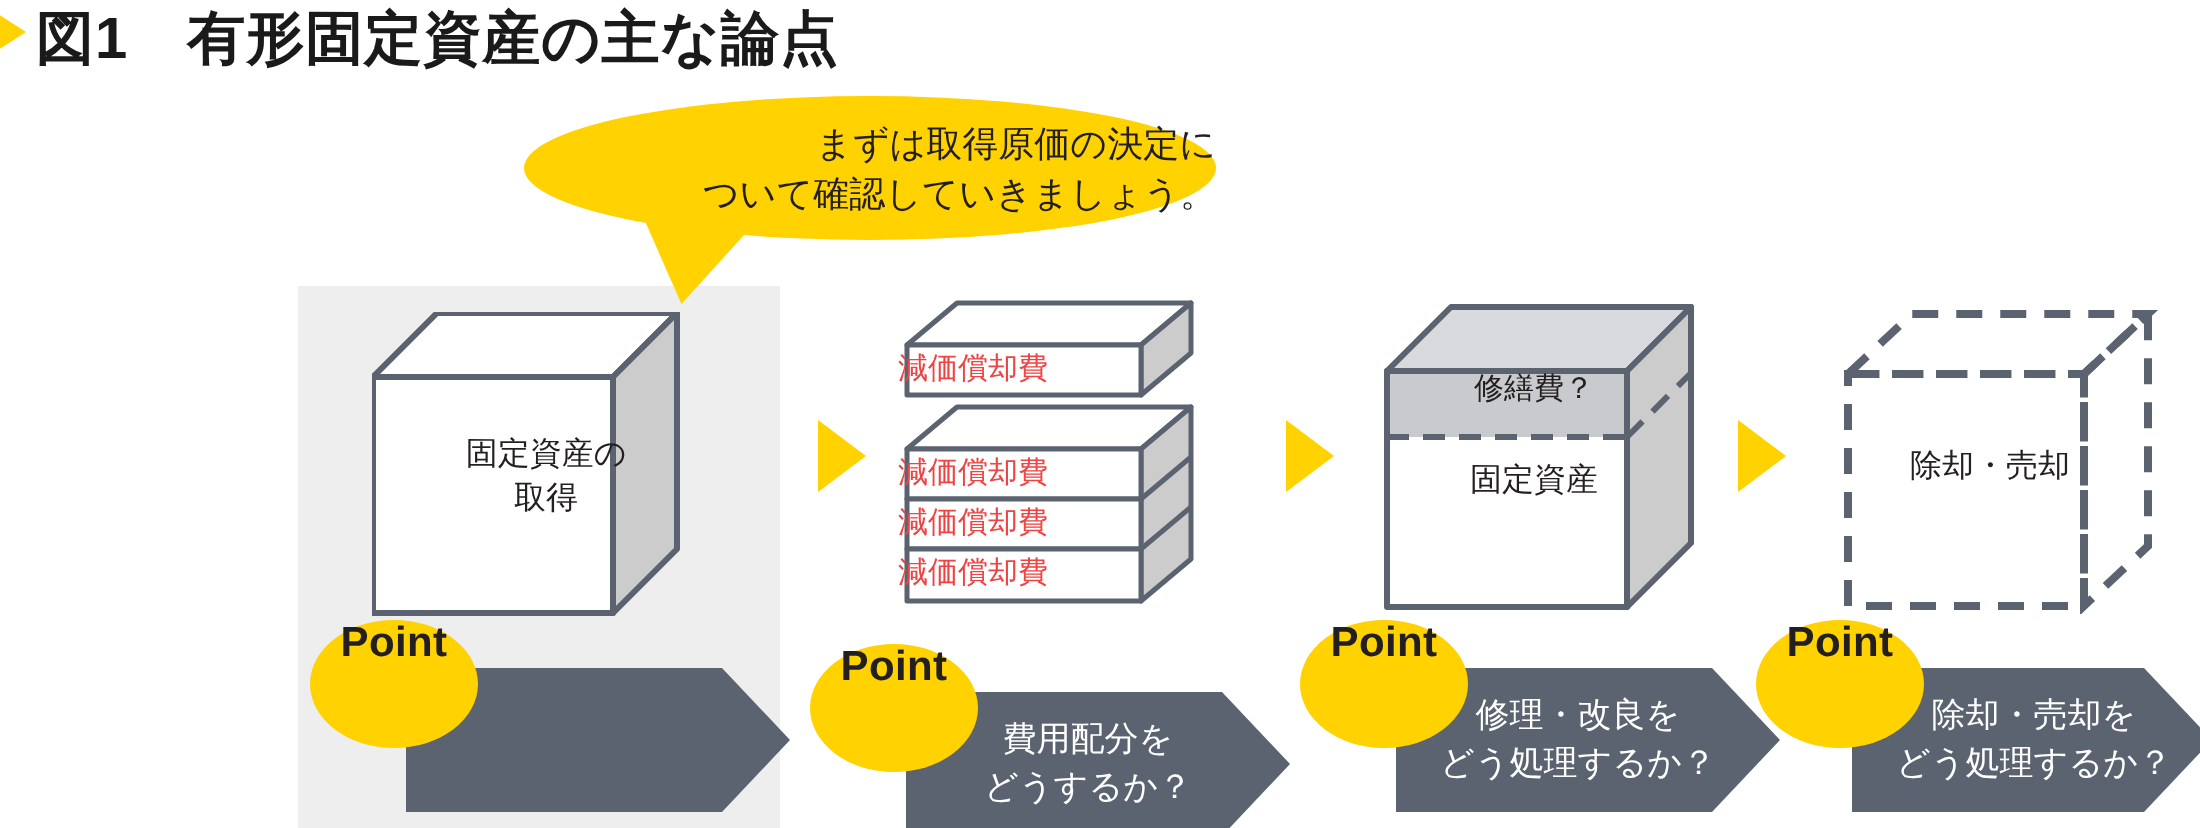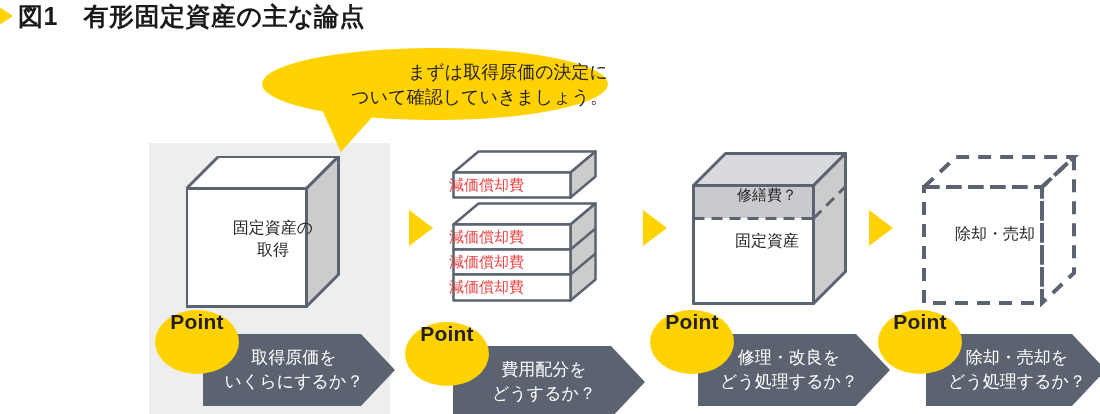--- a/index.html
+++ b/index.html
@@ -35,21 +35,21 @@
     width: 0;
     height: 0;
     border-top: 11px solid transparent;
     border-bottom: 11px solid transparent;
     border-left: 17px solid #ffd200;
   }
   #title-text {
     position: absolute;
     left: 18px;
     top: 0px;
-    font-size: 25px;
+    font-size: 29px;
     font-weight: bold;
     letter-spacing: 0.5px;
     white-space: pre;
     color: #1a1a1a;
   }
 
   
   #panel-highlight {
     position: absolute;
     left: 149px;
@@ -275,22 +275,20 @@
     <div class="cube-label label-repair">修繕費？</div>
     <div class="cube-label label-asset">固定資産</div>
   </div>
 
   <div class="point-group" id="point-group-1">
     <div class="banner">
       <svg width="192" height="72" viewBox="0 0 192 72">
         <polygon points="0,0 158,0 192,36 158,72 0,72" fill="#5b6270"></polygon>
       </svg>
     </div>
-    <div class="banner-text">取得原価を
-いくらにするか？</div>
     <div class="point-badge">
       <span>Point</span>
     </div>
   </div>
 
   <div class="point-group" id="point-group-2">
     <div class="banner">
       <svg width="192" height="72" viewBox="0 0 192 72">
         <polygon points="0,0 158,0 192,36 158,72 0,72" fill="#5b6270"></polygon>
       </svg>

